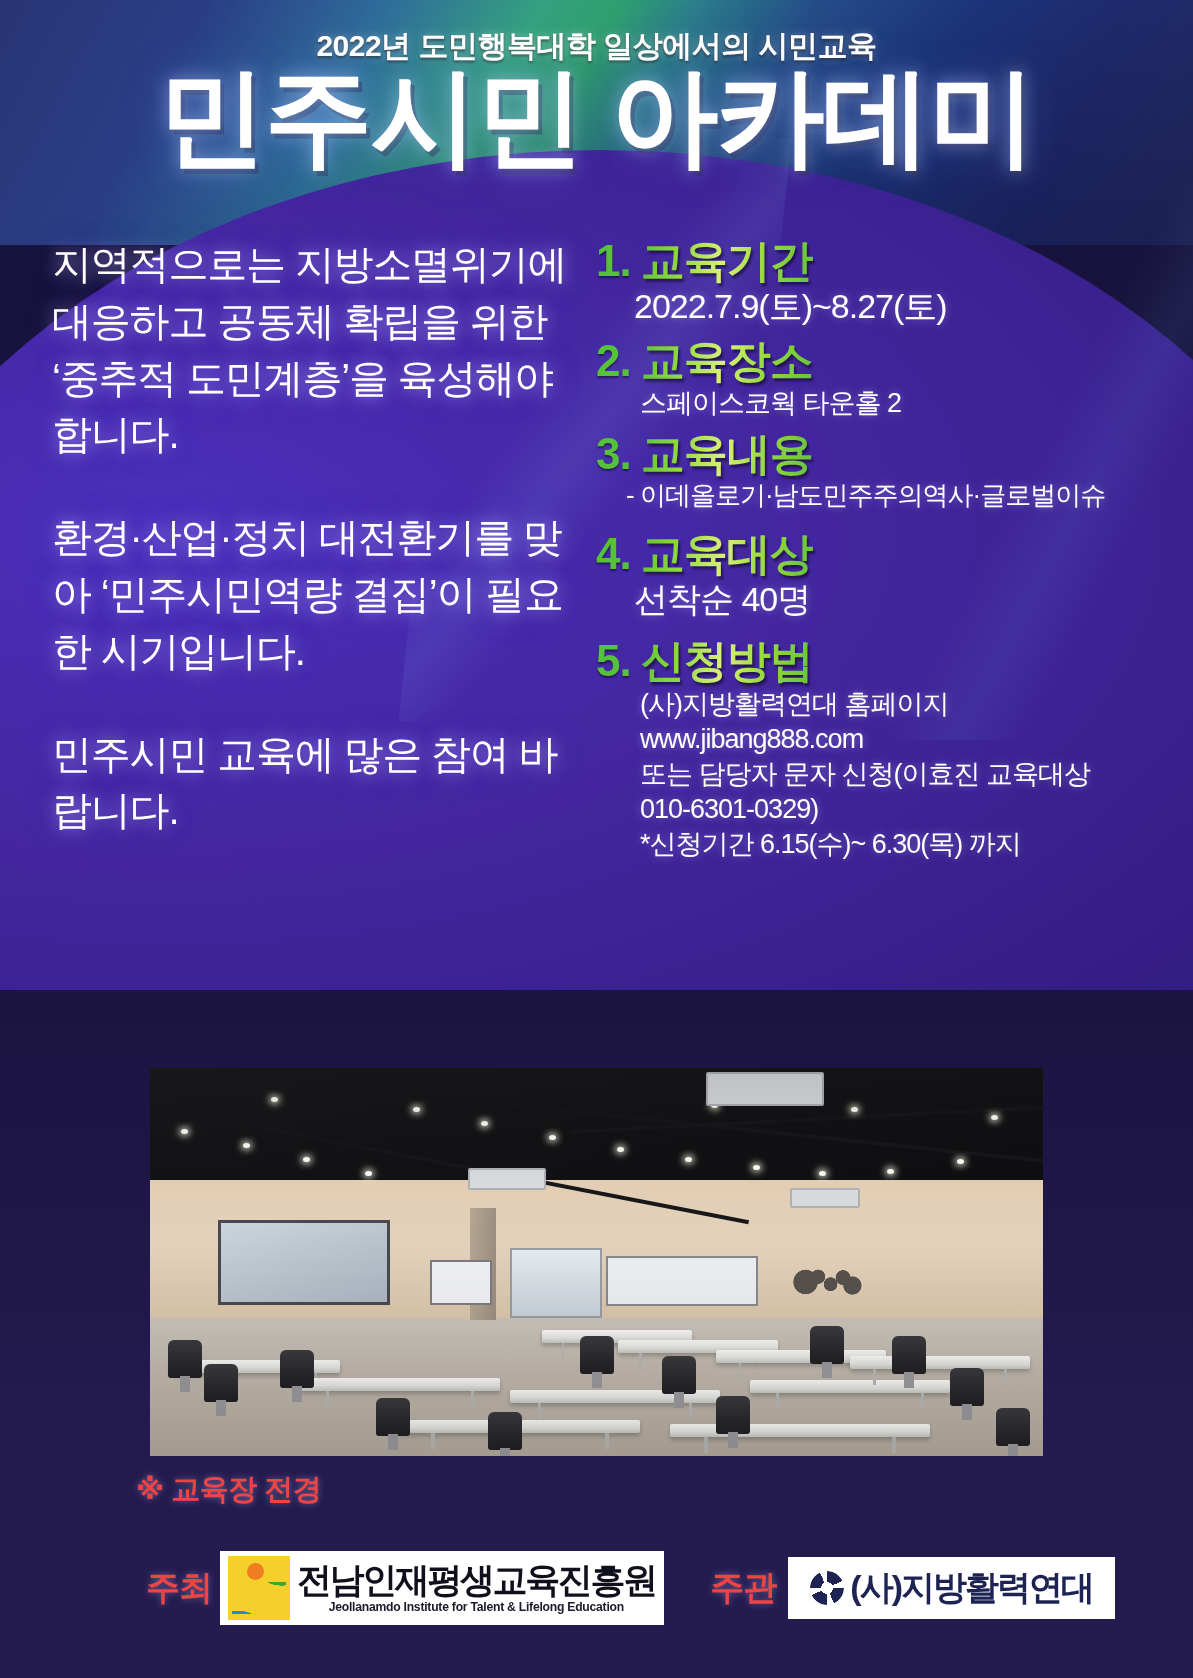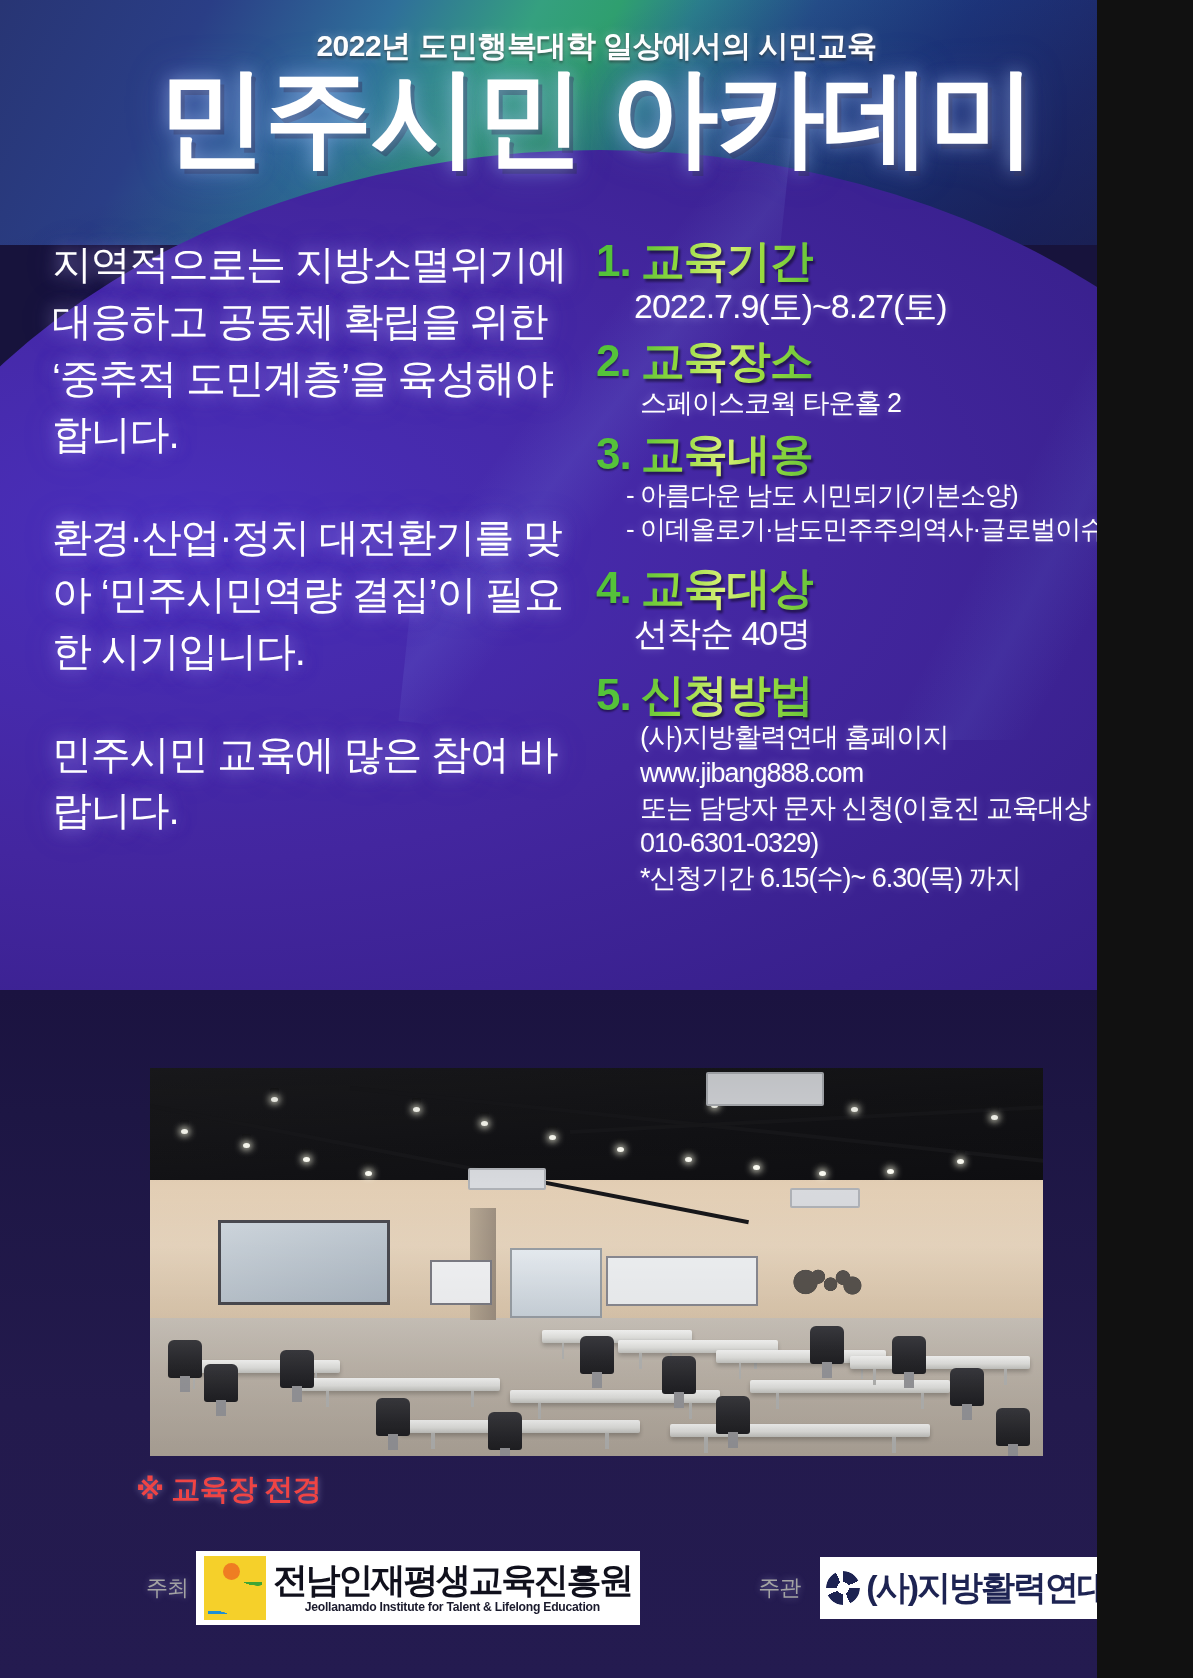--- a/index.html
+++ b/index.html
@@ -1,19 +1,19 @@
 <!DOCTYPE html>
 <html lang="ko"><head>
 <meta charset="utf-8">
 <style>
   html,body{margin:0;padding:0;background:#111;}
   *{box-sizing:border-box;}
   .poster{
     position:relative;
-    width:1097px;height:1678px;
+    width:1193px;height:1678px;
     overflow:hidden;
     font-family:"Liberation Sans","DejaVu Sans",sans-serif;
     background:#1a1440;
   }
 
   
   .bg-base{
     position:absolute;inset:0;
     background:#17133c;
   }
@@ -218,21 +218,21 @@
     color:#ef4444;font-size:29px;font-weight:bold;letter-spacing:-.5px;
     text-shadow:0 0 7px rgba(200,200,255,.45);
   }
 
   
   .footer{
     position:absolute;left:0;top:1528px;width:1193px;height:120px;
     display:flex;align-items:center;
   }
   .f-label{
-    color:#a3a3a3;font-size:22px;font-weight:normal;letter-spacing:-1px;
+    color:#ef4444;font-size:34px;font-weight:bold;letter-spacing:-1px;
     text-shadow:0 0 7px rgba(200,200,255,.4);
   }
   .logo-box{
     background:#fff;display:flex;align-items:center;
     padding:4px 8px;
   }
   .logo1{margin-left:8px;height:74px;}
   .logo1 .mark{
     width:62px;height:64px;background:#f5d02a;position:relative;margin-right:7px;
     flex:0 0 auto;
@@ -249,21 +249,21 @@
   }
   .logo1 .txt{display:flex;flex-direction:column;justify-content:center;}
   .logo1 .kr{
     color:#10101c;font-size:35px;font-weight:bold;letter-spacing:-2.4px;line-height:1.02;
   }
   .logo1 .en{
     color:#1a1a2c;font-size:12.2px;font-weight:bold;letter-spacing:-.25px;
     margin-top:2px;
     text-align:center;
   }
-  .logo2{margin-left:20px;height:62px;padding:0 6px;}
+  .logo2{margin-left:12px;height:62px;padding:0 22px;}
   .logo2 .mark2{
     width:34px;height:34px;margin-right:6px;position:relative;flex:0 0 auto;
   }
   .logo2 .mark2::before{
     content:"";position:absolute;inset:0;border-radius:50%;
     background:
       conic-gradient(from 0deg,#1d2352 0 18%,transparent 18% 25%,
                      #1d2352 25% 43%,transparent 43% 50%,
                      #1d2352 50% 68%,transparent 68% 75%,
                      #1d2352 75% 93%,transparent 93%);
@@ -313,21 +313,20 @@
         <span class="head-txt">교육장소</span>
       </div>
       <div class="body-line small">스페이스코웍 타운홀 2</div>
     </div>
 
     <div class="item sp-3">
       <div class="item-head">
         <span class="num">3.</span>
         <span class="head-txt">교육내용</span>
       </div>
-      <div class="body-line tiny">- 아름다운 남도 시민되기(기본소양)</div>
       <div class="body-line tiny">- 이데올로기·남도민주주의역사·글로벌이슈</div>
     </div>
 
     <div class="item sp-6">
       <div class="item-head">
         <span class="num">4.</span>
         <span class="head-txt">교육대상</span>
       </div>
       <div class="body-line">선착순 40명</div>
     </div>

